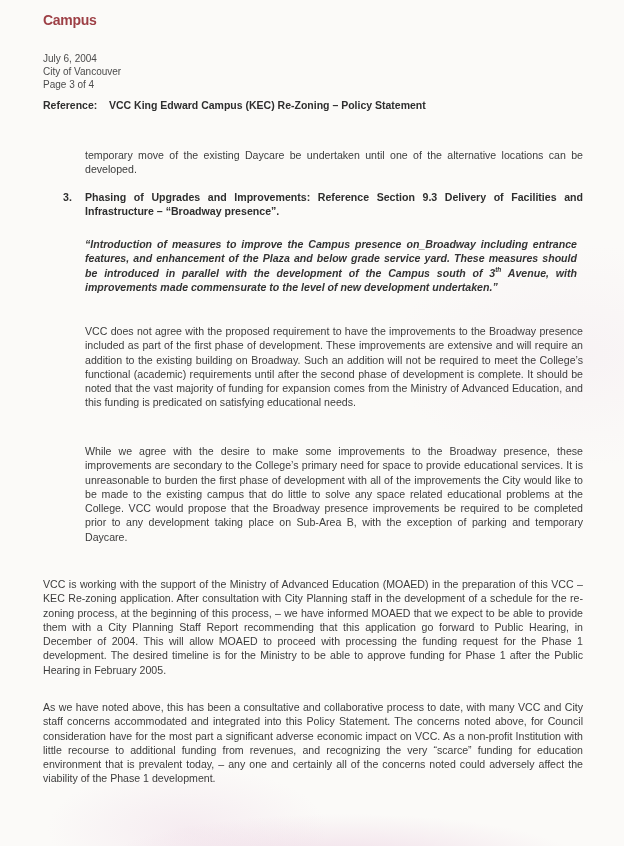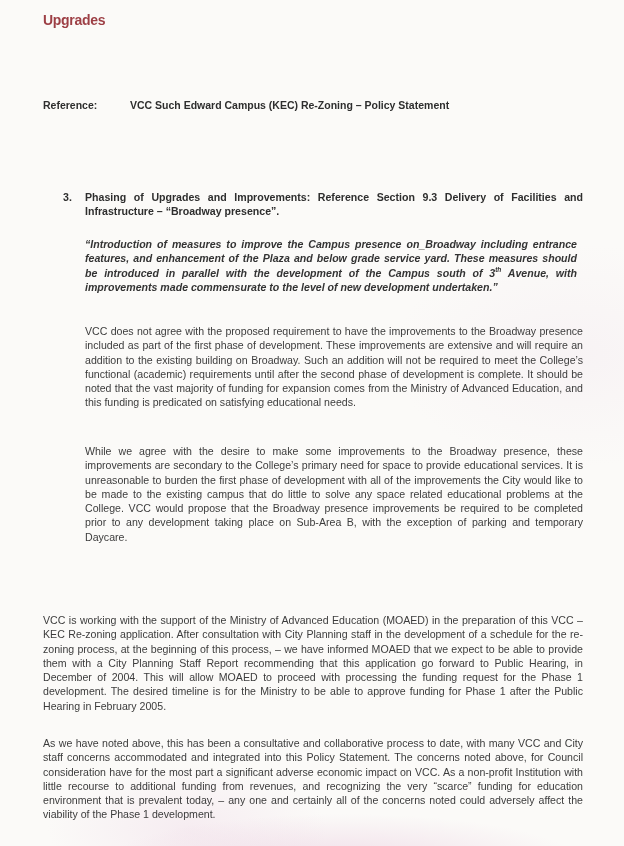--- a/index.html
+++ b/index.html
@@ -25,55 +25,61 @@
     color: #9d3f45;
   }
   .meta {
     position: absolute; left: 43px; top: 52px;
     font-size: 10px; line-height: 13px; color: #4b4b4b;
   }
   .ref-row {
     position: absolute; left: 43px; top: 99px; width: 540px;
     font-size: 10.5px; font-weight: bold; color: #2e2e2e;
   }
-  .ref-label { display: inline-block; width: 87px; }
+  .ref-label { display: inline-block; width: 66px; }
   .ref-title { display: inline-block; }
   .para {
     position: absolute;
     font-size: 10.6px; line-height: 14.3px;
     text-align: justify;
     color: #3c3c3c;
   }
   .indent { left: 85px; width: 498px; }
-  .fullw  { left: 43px; width: 540px; margin-top: 36px; }
+  .fullw  { left: 43px; width: 540px; }
   .numbered-item {
     position: absolute; left: 85px; width: 498px;
     font-size: 10.6px; line-height: 14.3px;
     font-weight: bold; color: #2e2e2e; text-align: justify;
   }
   .num { position: absolute; left: -22px; top: 0; }
   .underlined { }
   .quote {
     font-weight: bold; font-style: italic; color: #333333;
     width: 492px;
   }
   sup { font-size: 0.62em; line-height: 0; }
 </style>
 </head>
 <body>
 
 <div class="page">
 
-  <div class="logo">Upgrades</div>
+  <div class="logo">Campus</div>
 
+  <div class="meta">
+    <div>July 6, 2004</div>
+    <div>City of Vancouver</div>
+    <div>Page 3 of 4</div>
+  </div>
 
   <div class="ref-row">
-    <span class="ref-label">Reference:</span><span class="ref-title">VCC Such Edward Campus (KEC) Re-Zoning – Policy Statement</span>
+    <span class="ref-label">Reference:</span><span class="ref-title">VCC King Edward Campus (KEC) Re-Zoning – Policy Statement</span>
   </div>
 
+  <div class="para indent" style="top:148px;">temporary move of the existing Daycare be undertaken until one of the alternative locations can be developed.</div>
 
   <div class="numbered-item" style="top:190px;">
     <span class="num">3.</span><span class="underlined">Phasing of Upgrades and Improvements</span><span>: Reference Section 9.3 Delivery of Facilities and Infrastructure – “Broadway presence”.</span>
   </div>
 
   <div class="para indent quote" style="top:237px;">
     <span>“Introduction of measures to improve the Campus presence on_Broadway including entrance features, and enhancement of the Plaza and below grade service yard. These measures should be introduced in parallel with the development of the Campus south of 3</span><sup>th</sup><span> Avenue, with improvements made commensurate to the level of new development undertaken.”</span>
   </div>
 
   <div class="para indent" style="top:324px;">VCC does not agree with the proposed requirement to have the improvements to the Broadway presence included as part of the first phase of development. These improvements are extensive and will require an addition to the existing building on Broadway. Such an addition will not be required to meet the College’s functional (academic) requirements until after the second phase of development is complete. It should be noted that the vast majority of funding for expansion comes from the Ministry of Advanced Education, and this funding is predicated on satisfying educational needs.</div>

